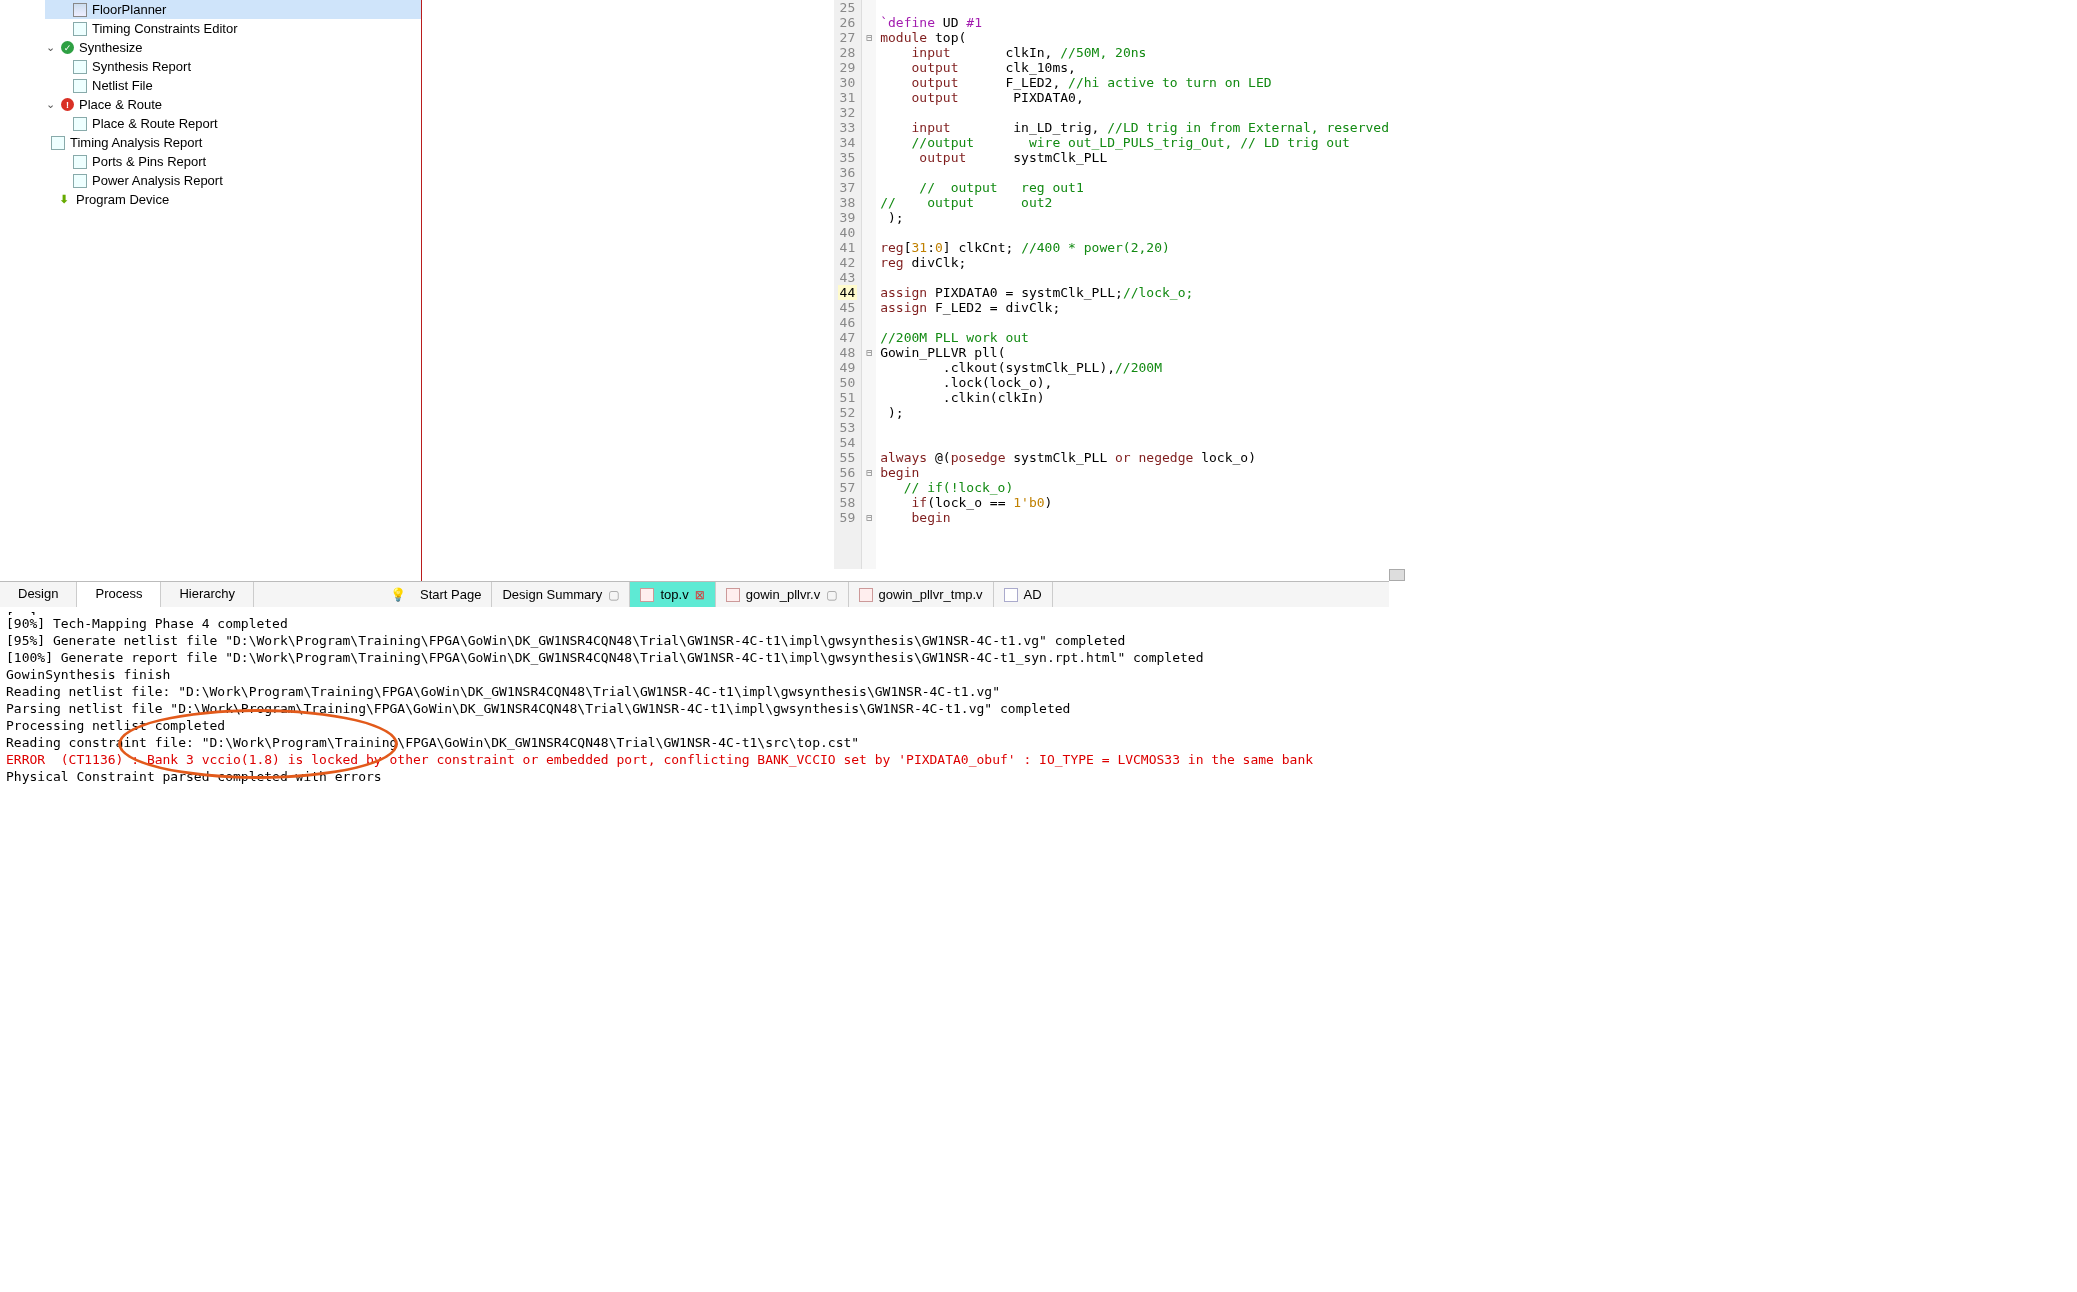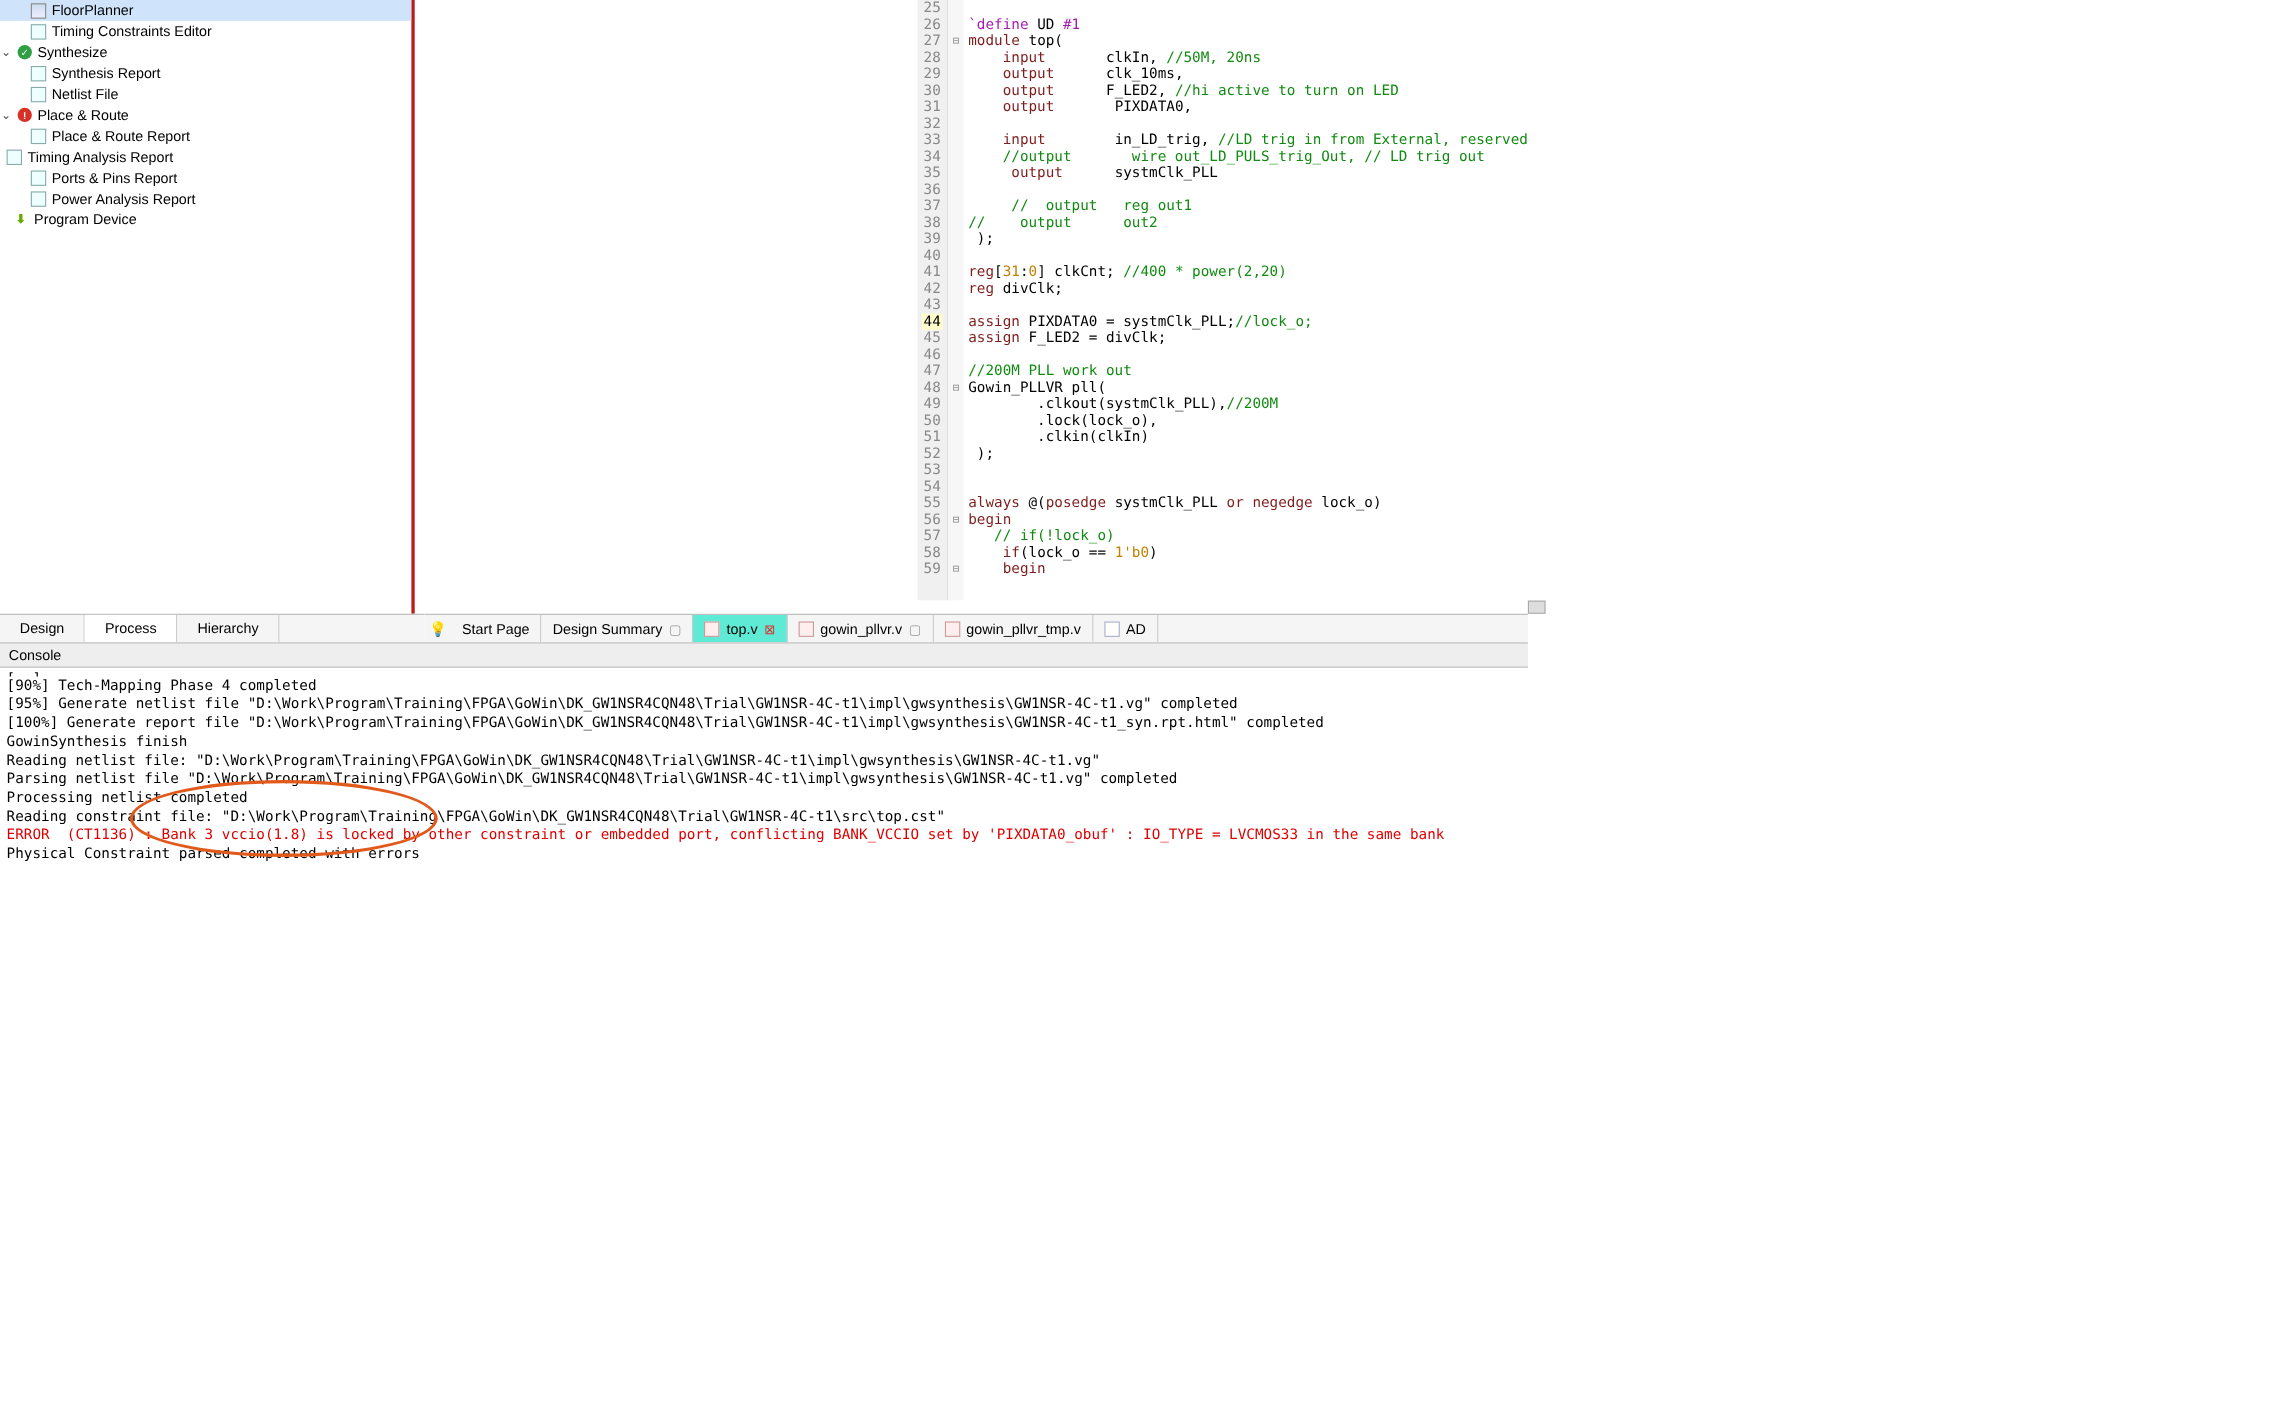--- a/index.html
+++ b/index.html
@@ -1,19 +1,19 @@
 <!DOCTYPE html>
 <html><head>
 <meta charset="utf-8">
 <style>
 * { margin:0; padding:0; box-sizing:border-box; }
 body { font-family: "Segoe UI", Tahoma, sans-serif; font-size:13px; background:#fff; color:#000; }
 .app { display:flex; flex-direction:column; height:838px; width:1389px; }
 .main-row { display:flex; flex:1; min-height:0; }
-.sidebar { width:377px; border-right:3px solid #b91c1c; overflow:auto; background:#fff; }
+.sidebar { width:377px; border-right:1px solid #b91c1c; overflow:auto; background:#fff;margin-left:45px; }
 .tree-item { display:flex; align-items:center; padding:2px 6px; gap:5px; cursor:default; white-space:nowrap; }
 .tree-item.sel { background:#cfe4fa; }
 .tw { display:inline-block; width:11px; text-align:center; color:#555; font-size:11px; }
 .status-ok { width:13px; height:13px; border-radius:50%; background:#2ea043; display:inline-flex; align-items:center; justify-content:center; color:#fff; font-size:9px; }
 .status-err { width:13px; height:13px; border-radius:50%; background:#d93025; display:inline-flex; align-items:center; justify-content:center; color:#fff; font-size:9px; font-weight:bold; }
 .ficon { width:14px; height:14px; display:inline-flex; align-items:center; justify-content:center; font-size:11px; }
 .ficon.doc { border:1px solid #8aa; background:#eff; }
 .ficon.grid { border:1px solid #888; background:linear-gradient(#cde,#eef); }
 .ficon.dl { color:#6a0; font-weight:bold; }
 .editor-wrap { flex:1; display:flex; flex-direction:column; min-width:0;align-items:flex-end; }
@@ -212,18 +212,17 @@
       <span class="eicon v"></span>
       <span>gowin_pllvr_tmp.v</span>
     </div>
     <div class="etab">
       <span class="eicon"></span>
       <span>AD</span>
     </div>
   </div>
  </div>
 
- <div class="console-hdr">Console</div>
  <div class="console" id="cons"><div style="overflow: hidden; height: 6px;">[--] ---- ------- ----- - ---------</div><div>[90%] Tech-Mapping Phase 4 completed</div><div>[95%] Generate netlist file "D:\Work\Program\Training\FPGA\GoWin\DK_GW1NSR4CQN48\Trial\GW1NSR-4C-t1\impl\gwsynthesis\GW1NSR-4C-t1.vg" completed</div><div>[100%] Generate report file "D:\Work\Program\Training\FPGA\GoWin\DK_GW1NSR4CQN48\Trial\GW1NSR-4C-t1\impl\gwsynthesis\GW1NSR-4C-t1_syn.rpt.html" completed</div><div>GowinSynthesis finish</div><div>Reading netlist file: "D:\Work\Program\Training\FPGA\GoWin\DK_GW1NSR4CQN48\Trial\GW1NSR-4C-t1\impl\gwsynthesis\GW1NSR-4C-t1.vg"</div><div>Parsing netlist file "D:\Work\Program\Training\FPGA\GoWin\DK_GW1NSR4CQN48\Trial\GW1NSR-4C-t1\impl\gwsynthesis\GW1NSR-4C-t1.vg" completed</div><div>Processing netlist completed</div><div>Reading constraint file: "D:\Work\Program\Training\FPGA\GoWin\DK_GW1NSR4CQN48\Trial\GW1NSR-4C-t1\src\top.cst"</div><div class="err">ERROR  (CT1136) : Bank 3 vccio(1.8) is locked by other constraint or embedded port, conflicting BANK_VCCIO set by 'PIXDATA0_obuf' : IO_TYPE = LVCMOS33 in the same bank</div><div>Physical Constraint parsed completed with errors</div>
    <div class="annot" style="left:118px; top:102px;"></div>
  </div>
 
 </div>
 
 </body></html>

